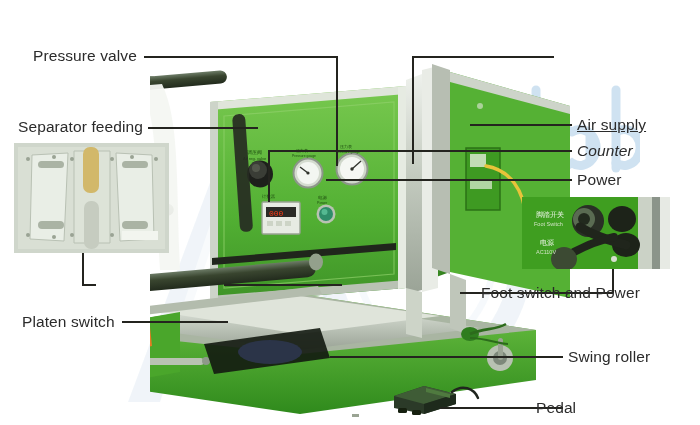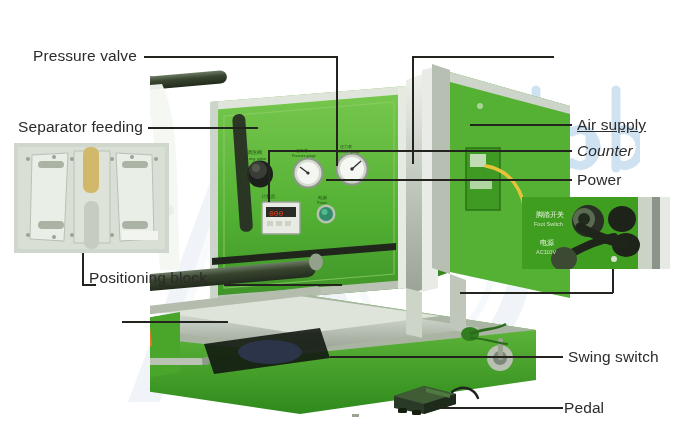--- a/index.html
+++ b/index.html
@@ -380,20 +380,21 @@
 
   <div class="lead lead-v" style="left:612px;top:269px;height:24px;"></div>
   <div class="lead lead-h" style="left:460px;top:292px;width:153px;"></div>
 
   <div class="lead lead-h" style="left:330px;top:356px;width:233px;"></div>
 
   <div class="lead lead-h" style="left:440px;top:407px;width:123px;"></div>
 
   <div class="lbl" style="left:18px;top:119px;">Separator feeding</div>
   <div class="lbl" style="left:33px;top:48px;">Pressure valve</div>
-  <div class="lbl" style="left:89px;top:270px;">Positioning block</div>
+  <div class="lbl" style="left:22px;top:314px;">Platen switch</div>
   <div class="lbl" style="left:577px;top:117px;text-decoration:underline;">Air supply</div>
   <div class="lbl" style="left:577px;top:143px;font-style:italic;">Counter</div>
   <div class="lbl" style="left:577px;top:172px;">Power</div>
-  <div class="lbl" style="left:568px;top:349px;">Swing switch</div>
-  <div class="lbl" style="left:564px;top:400px;">Pedal</div>
+  <div class="lbl" style="left:481px;top:285px;">Foot switch and Power</div>
+  <div class="lbl" style="left:568px;top:349px;">Swing roller</div>
+  <div class="lbl" style="left:536px;top:400px;">Pedal</div>
 
 </div>
 
 </body></html>

